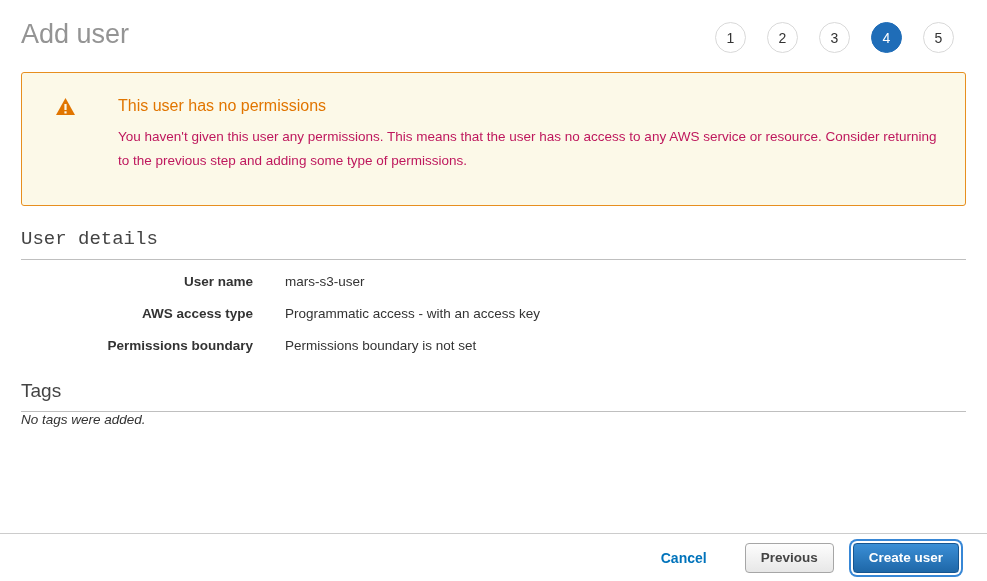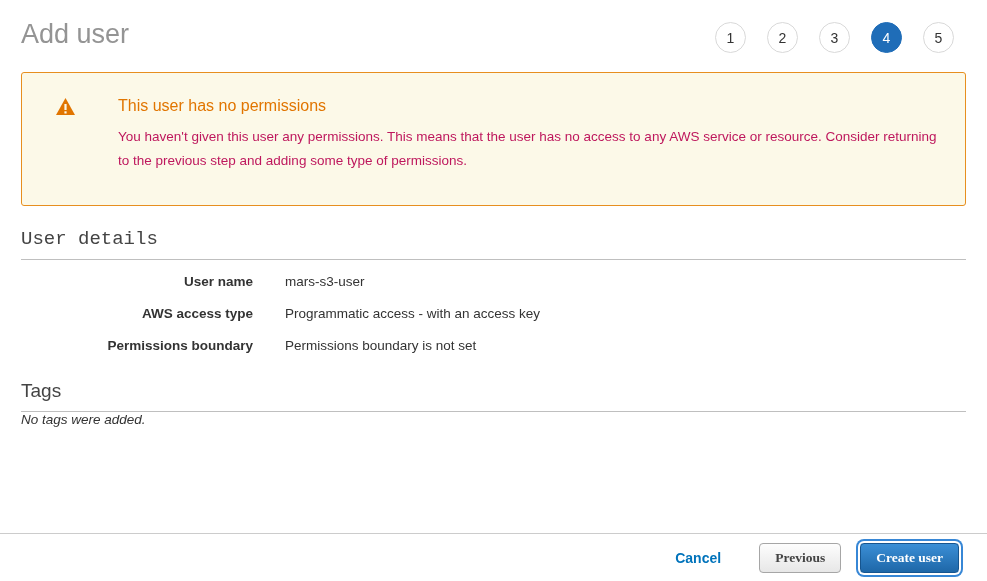--- a/index.html
+++ b/index.html
@@ -139,21 +139,21 @@
   }
   .cancel-link {
     font-size: 14px;
     font-weight: bold;
     color: #0073bb;
     text-decoration: none;
     cursor: pointer;
     margin-right: 38px;
   }
   .btn {
-    font-family: Liberation Serif, serif;
+    font-family: Liberation Sans, sans-serif;
     font-size: 13.5px;
     font-weight: bold;
     border-radius: 4px;
     padding: 6px 15px;
     cursor: pointer;
     line-height: 16px;
   }
   .btn-previous {
     background: linear-gradient(#fdfdfd, #e7e7e7);
     border: 1px solid #a6a6a6;

